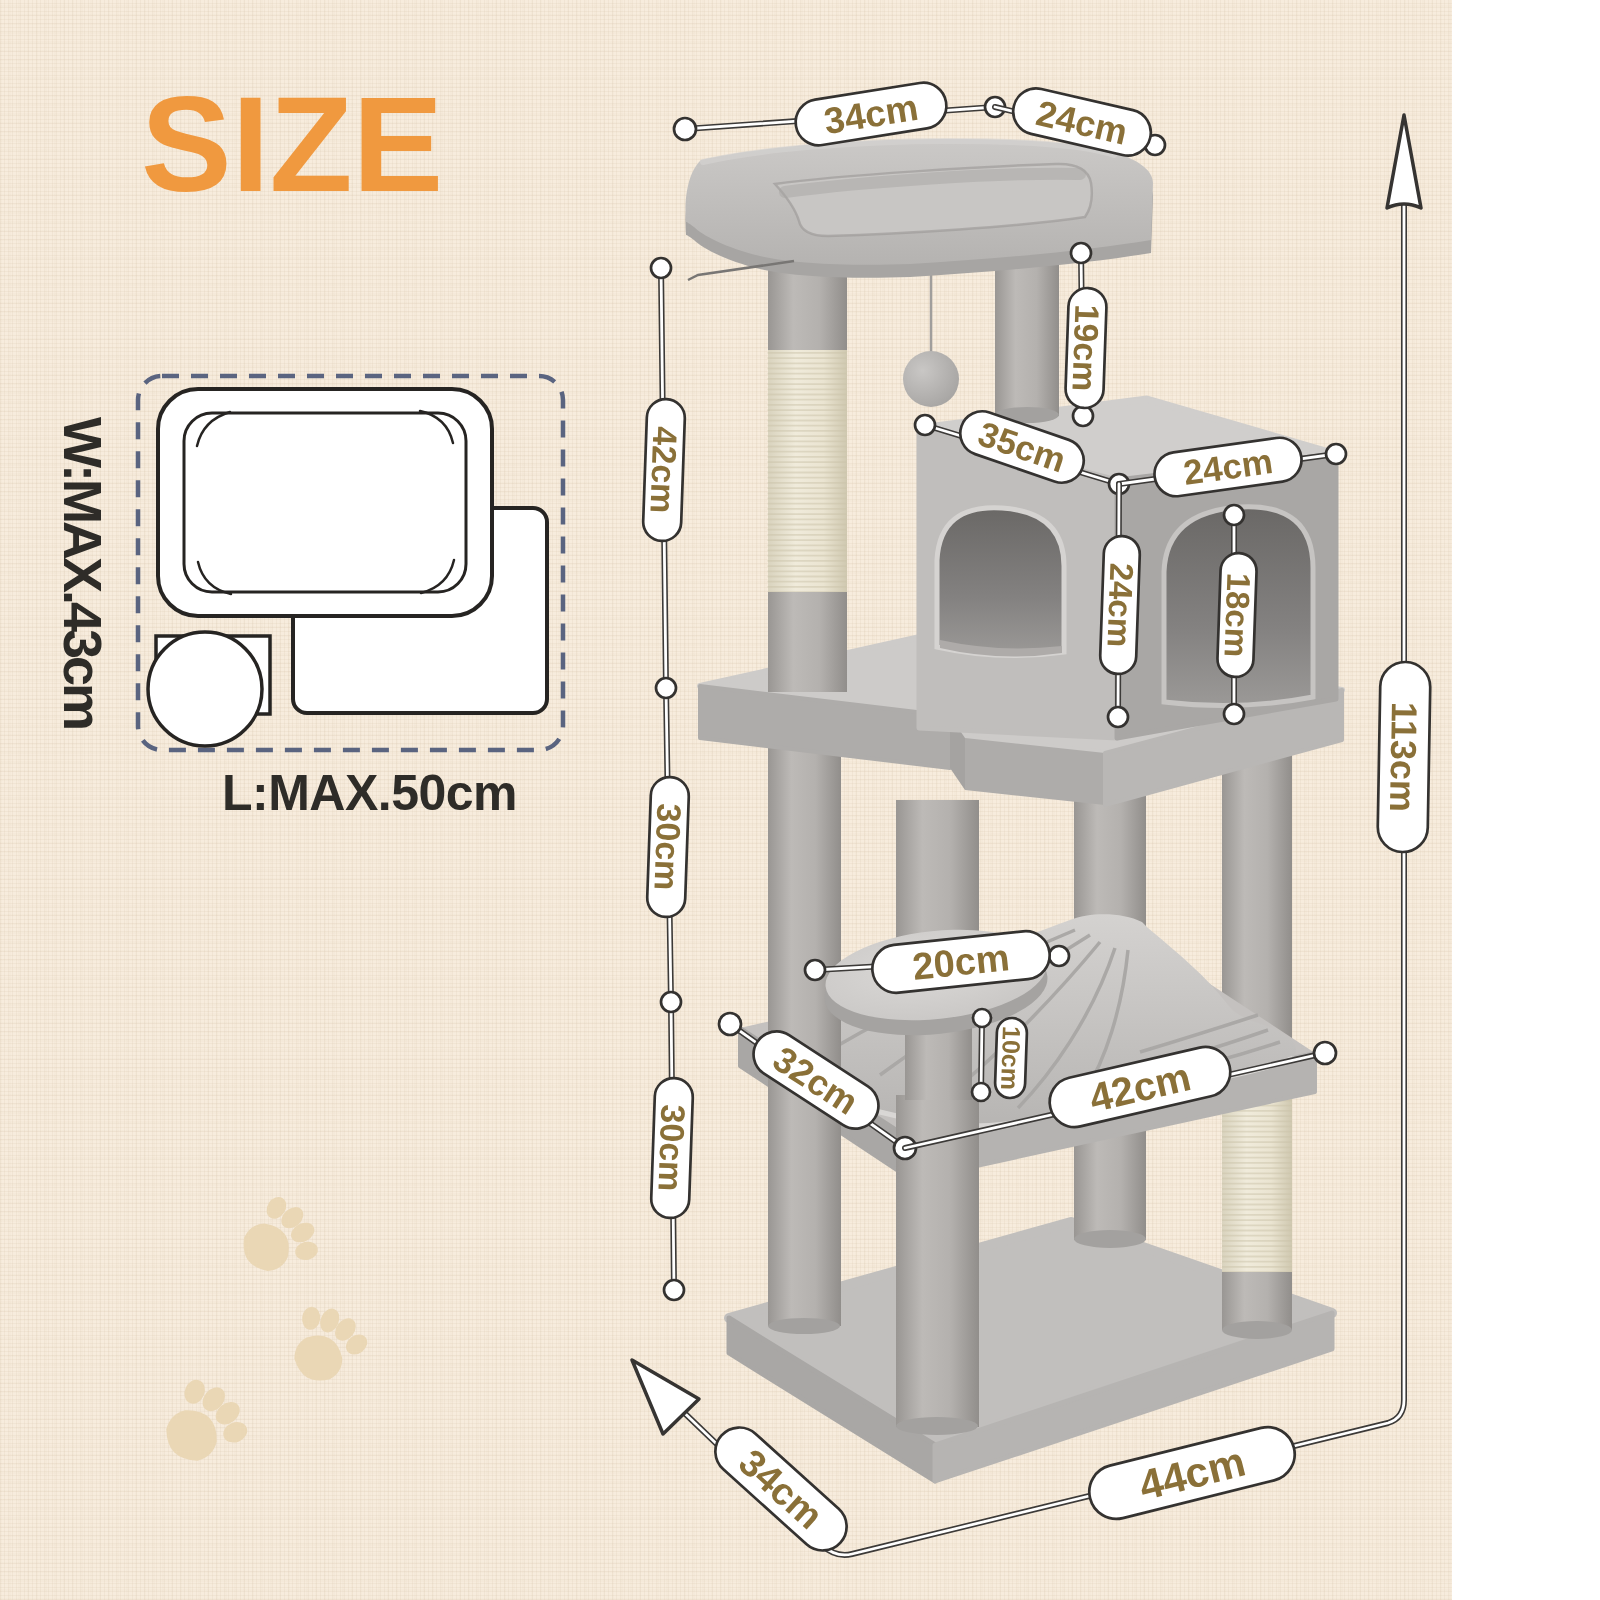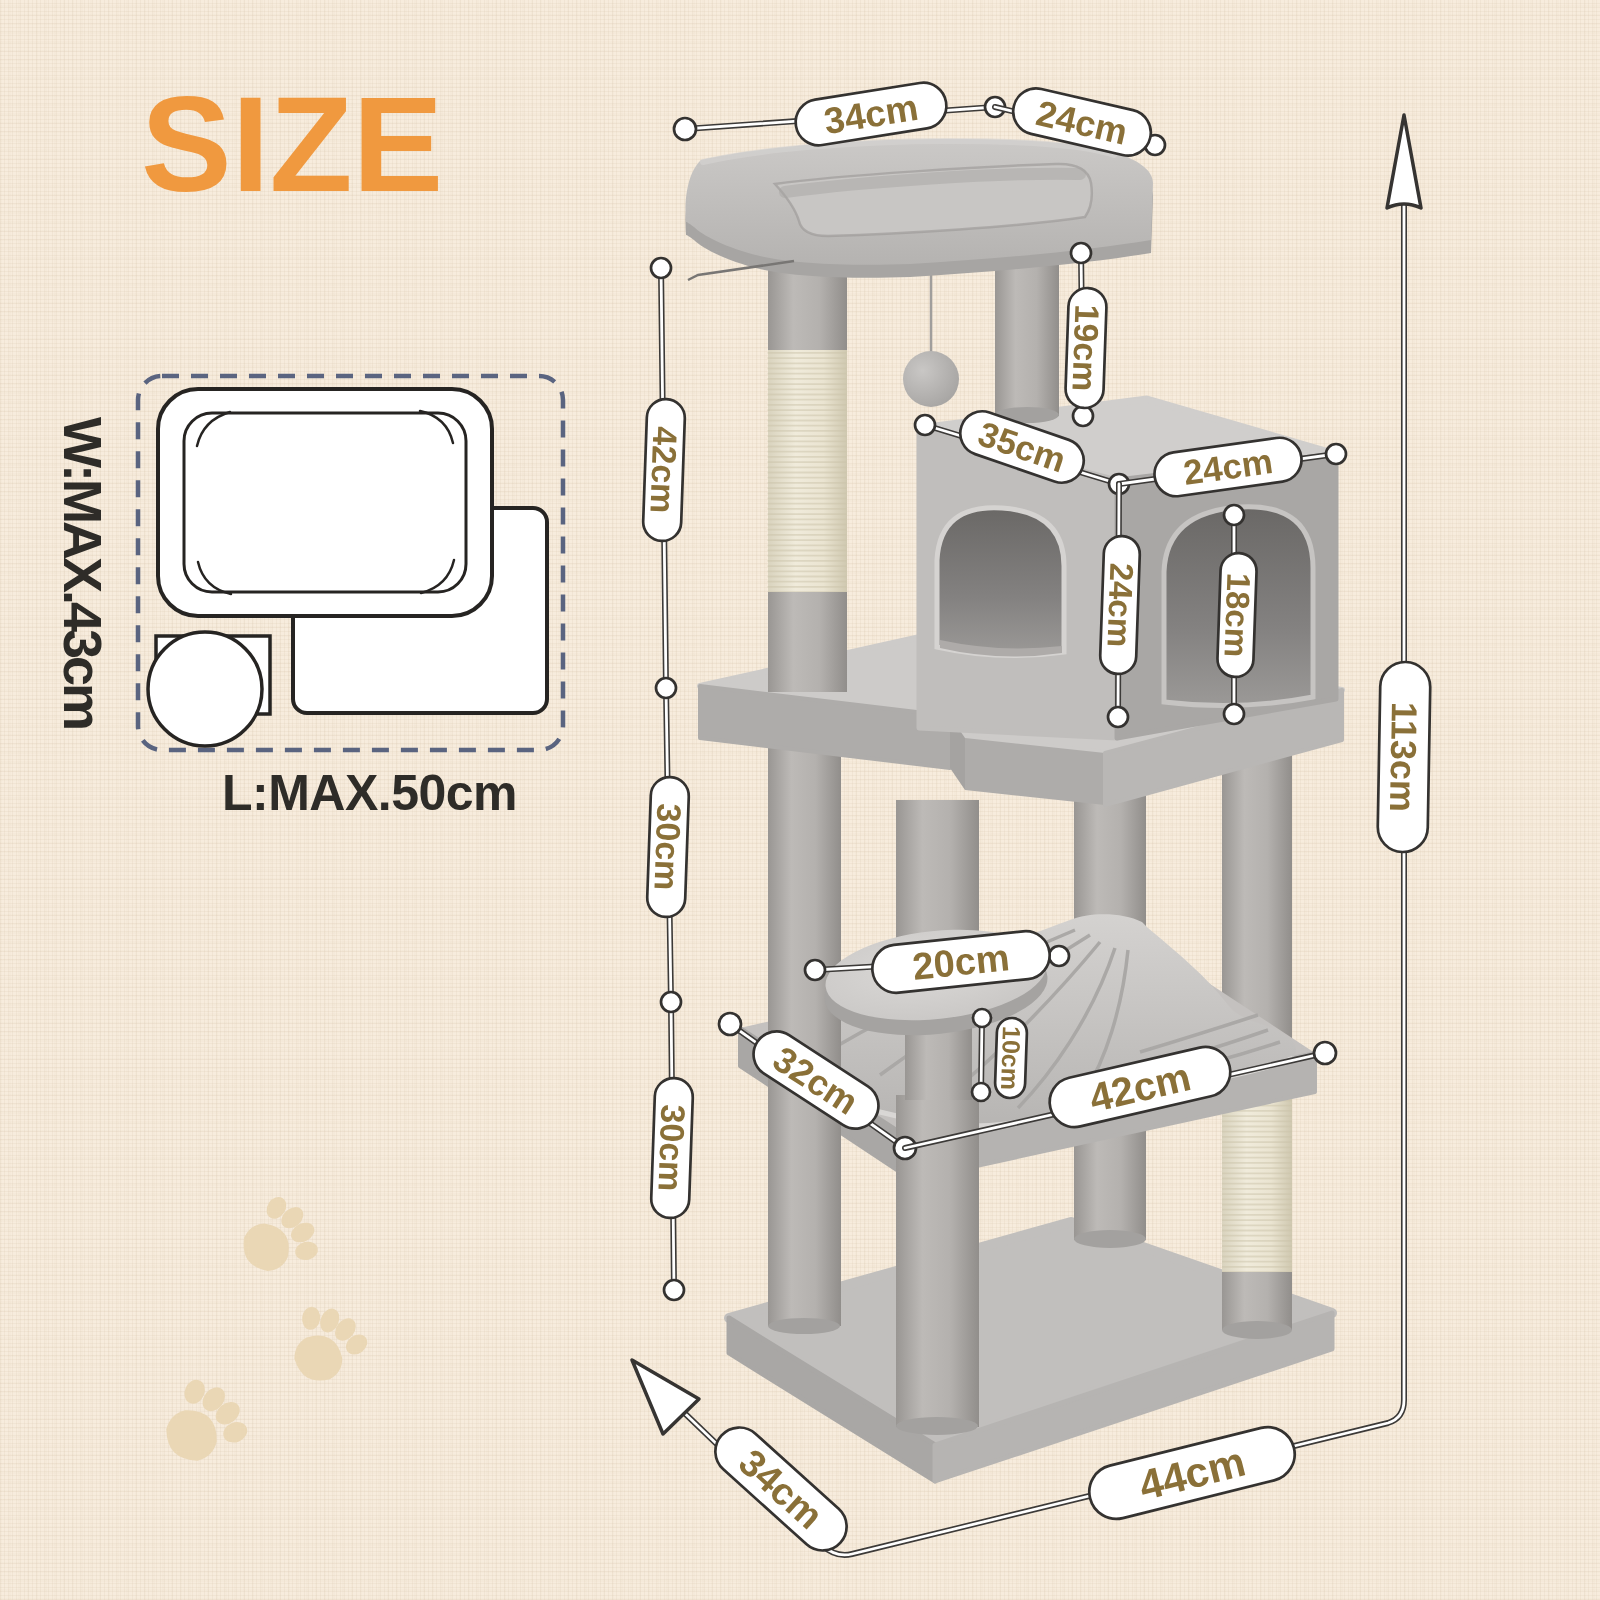--- a/index.html
+++ b/index.html
@@ -1,15 +1,15 @@
 <!DOCTYPE html>
 <html><head><meta charset="utf-8">
 <style>
 html,body{margin:0;padding:0}
-#page{position:relative;width:1600px;height:1600px;overflow:hidden;
+#page{position:relative;width:1452px;height:1600px;overflow:hidden;
 background:
  repeating-linear-gradient(0deg, rgba(198,176,146,.12) 0 1px, rgba(255,255,255,0) 1px 4px),
  repeating-linear-gradient(90deg, rgba(198,176,146,.12) 0 1px, rgba(255,255,255,0) 1px 4px),
  repeating-linear-gradient(0deg, rgba(210,190,160,.06) 0 2px, rgba(255,255,255,0) 2px 9px),
  repeating-linear-gradient(90deg, rgba(210,190,160,.06) 0 2px, rgba(255,255,255,0) 2px 9px),
  #f7ecdd;
 font-family:"Liberation Sans",sans-serif}
 </style></head>
 <body>
 <div id="page">

